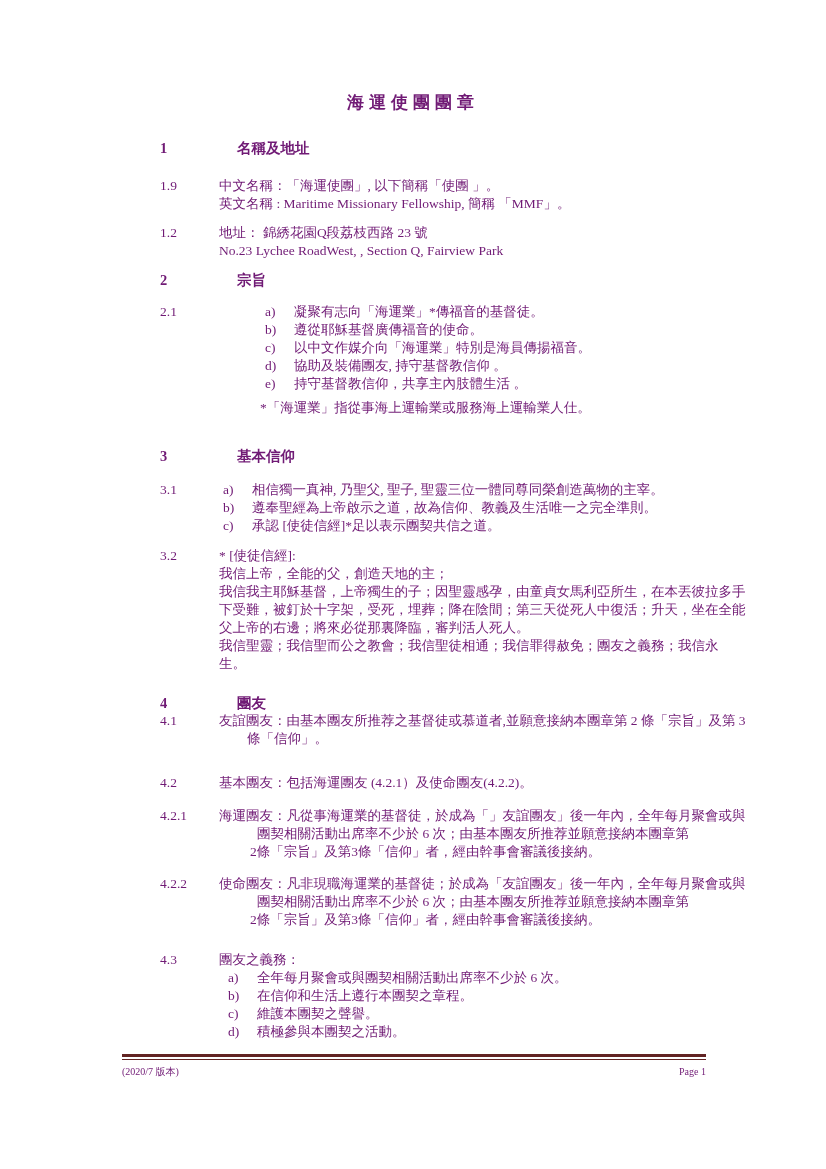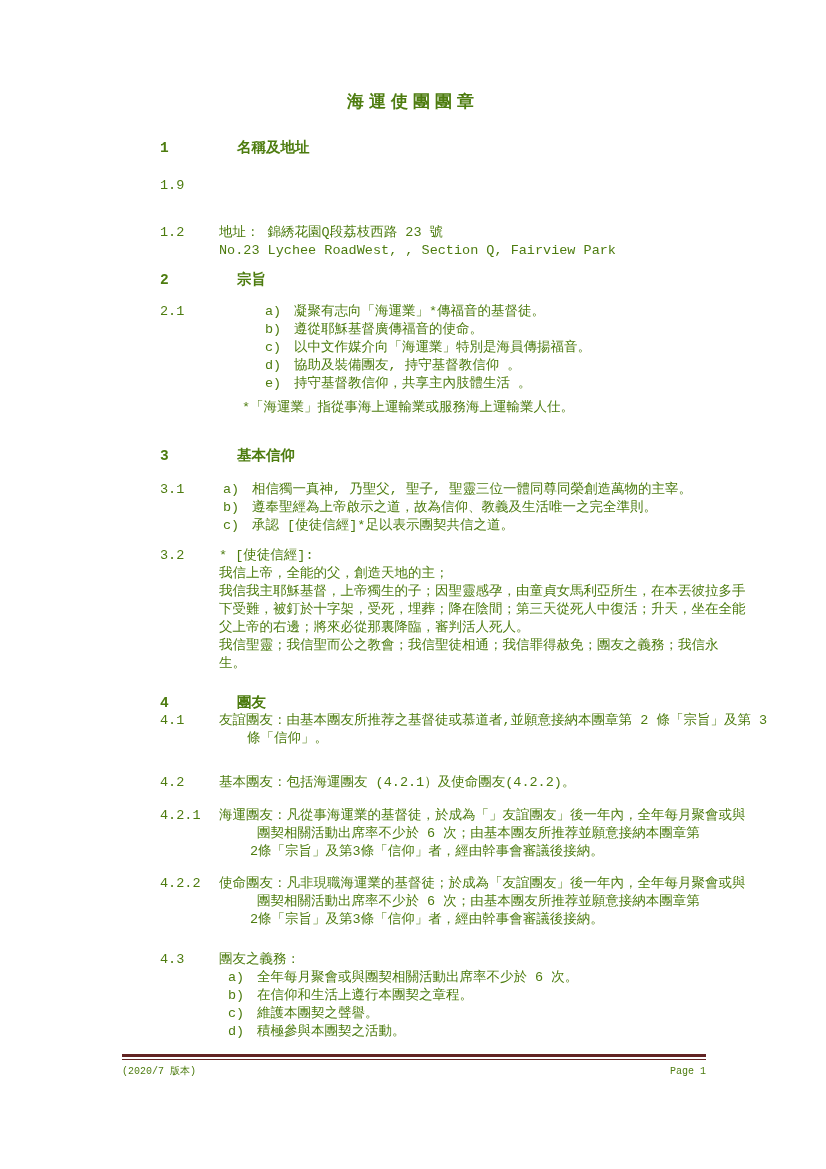--- a/index.html
+++ b/index.html
@@ -1,36 +1,36 @@
 <!DOCTYPE html>
 <html><head>
 <meta charset="utf-8">
 <style>
   html,body{margin:0;padding:0;background:#ffffff;}
   .page{
     position:relative;width:826px;height:1169px;background:#ffffff;
-    font-family:Liberation Mono, monospace;
-    font-size:13.5px;line-height:18px;color:#4d7c0f;overflow:hidden;
+    font-family:Liberation Serif, serif;
+    font-size:13.5px;line-height:18px;color:#701a75;overflow:hidden;
   }
   .sec{position:absolute;left:0;right:0;}
   .n{position:absolute;left:160px;top:0;white-space:nowrap;}
   .t{margin-left:219px;margin-right:90px;}
   .t .line{white-space:nowrap;}
   .head{font-weight:bold;font-size:14.5px;}
   .head .t{margin-left:237px;}
   .title{
     position:absolute;top:94px;left:0;right:0;text-align:center;
     font-weight:bold;font-size:17px;letter-spacing:5px;white-space:nowrap;
   }
   .li{display:flex;white-space:nowrap;}
   .li .m{flex:none;width:29px;}
   .list-21{margin-left:265px;}
   .list-31{margin-left:223px;}
   .list-43{margin-left:228px;}
-  .note{position:absolute;left:242px;white-space:nowrap;}
+  .note{position:absolute;left:260px;white-space:nowrap;}
   .ind-41{margin-left:28px;}
   .ind-wrap2{margin-left:38px;}
   .ind-wrap3{margin-left:31px;}
   .footer-rule{
     position:absolute;left:122px;width:584px;height:2px;
     border-top:3px solid #622423;border-bottom:1px solid #622423;
   }
   .footer-row{
     position:absolute;left:122px;right:120px;display:flex;
     justify-content:space-between;font-size:10px;
@@ -43,20 +43,24 @@
 
   <div class="title">海運使團團章</div>
 
   <div class="sec head" style="top:139px">
     <span class="n">1</span>
     <div class="t line">名稱及地址</div>
   </div>
 
   <div class="sec" style="top:177px">
     <span class="n">1.9</span>
+    <div class="t">
+      <div class="line">中文名稱：「海運使團」, 以下簡稱「使團 」。</div>
+      <div class="line">英文名稱 : Maritime Missionary Fellowship, 簡稱 「MMF」。</div>
+    </div>
   </div>
 
   <div class="sec" style="top:224px">
     <span class="n">1.2</span>
     <div class="t">
       <div class="line">地址： 錦綉花園Q段荔枝西路 23 號</div>
       <div class="line">No.23 Lychee RoadWest, , Section Q, Fairview Park</div>
     </div>
   </div>
 

